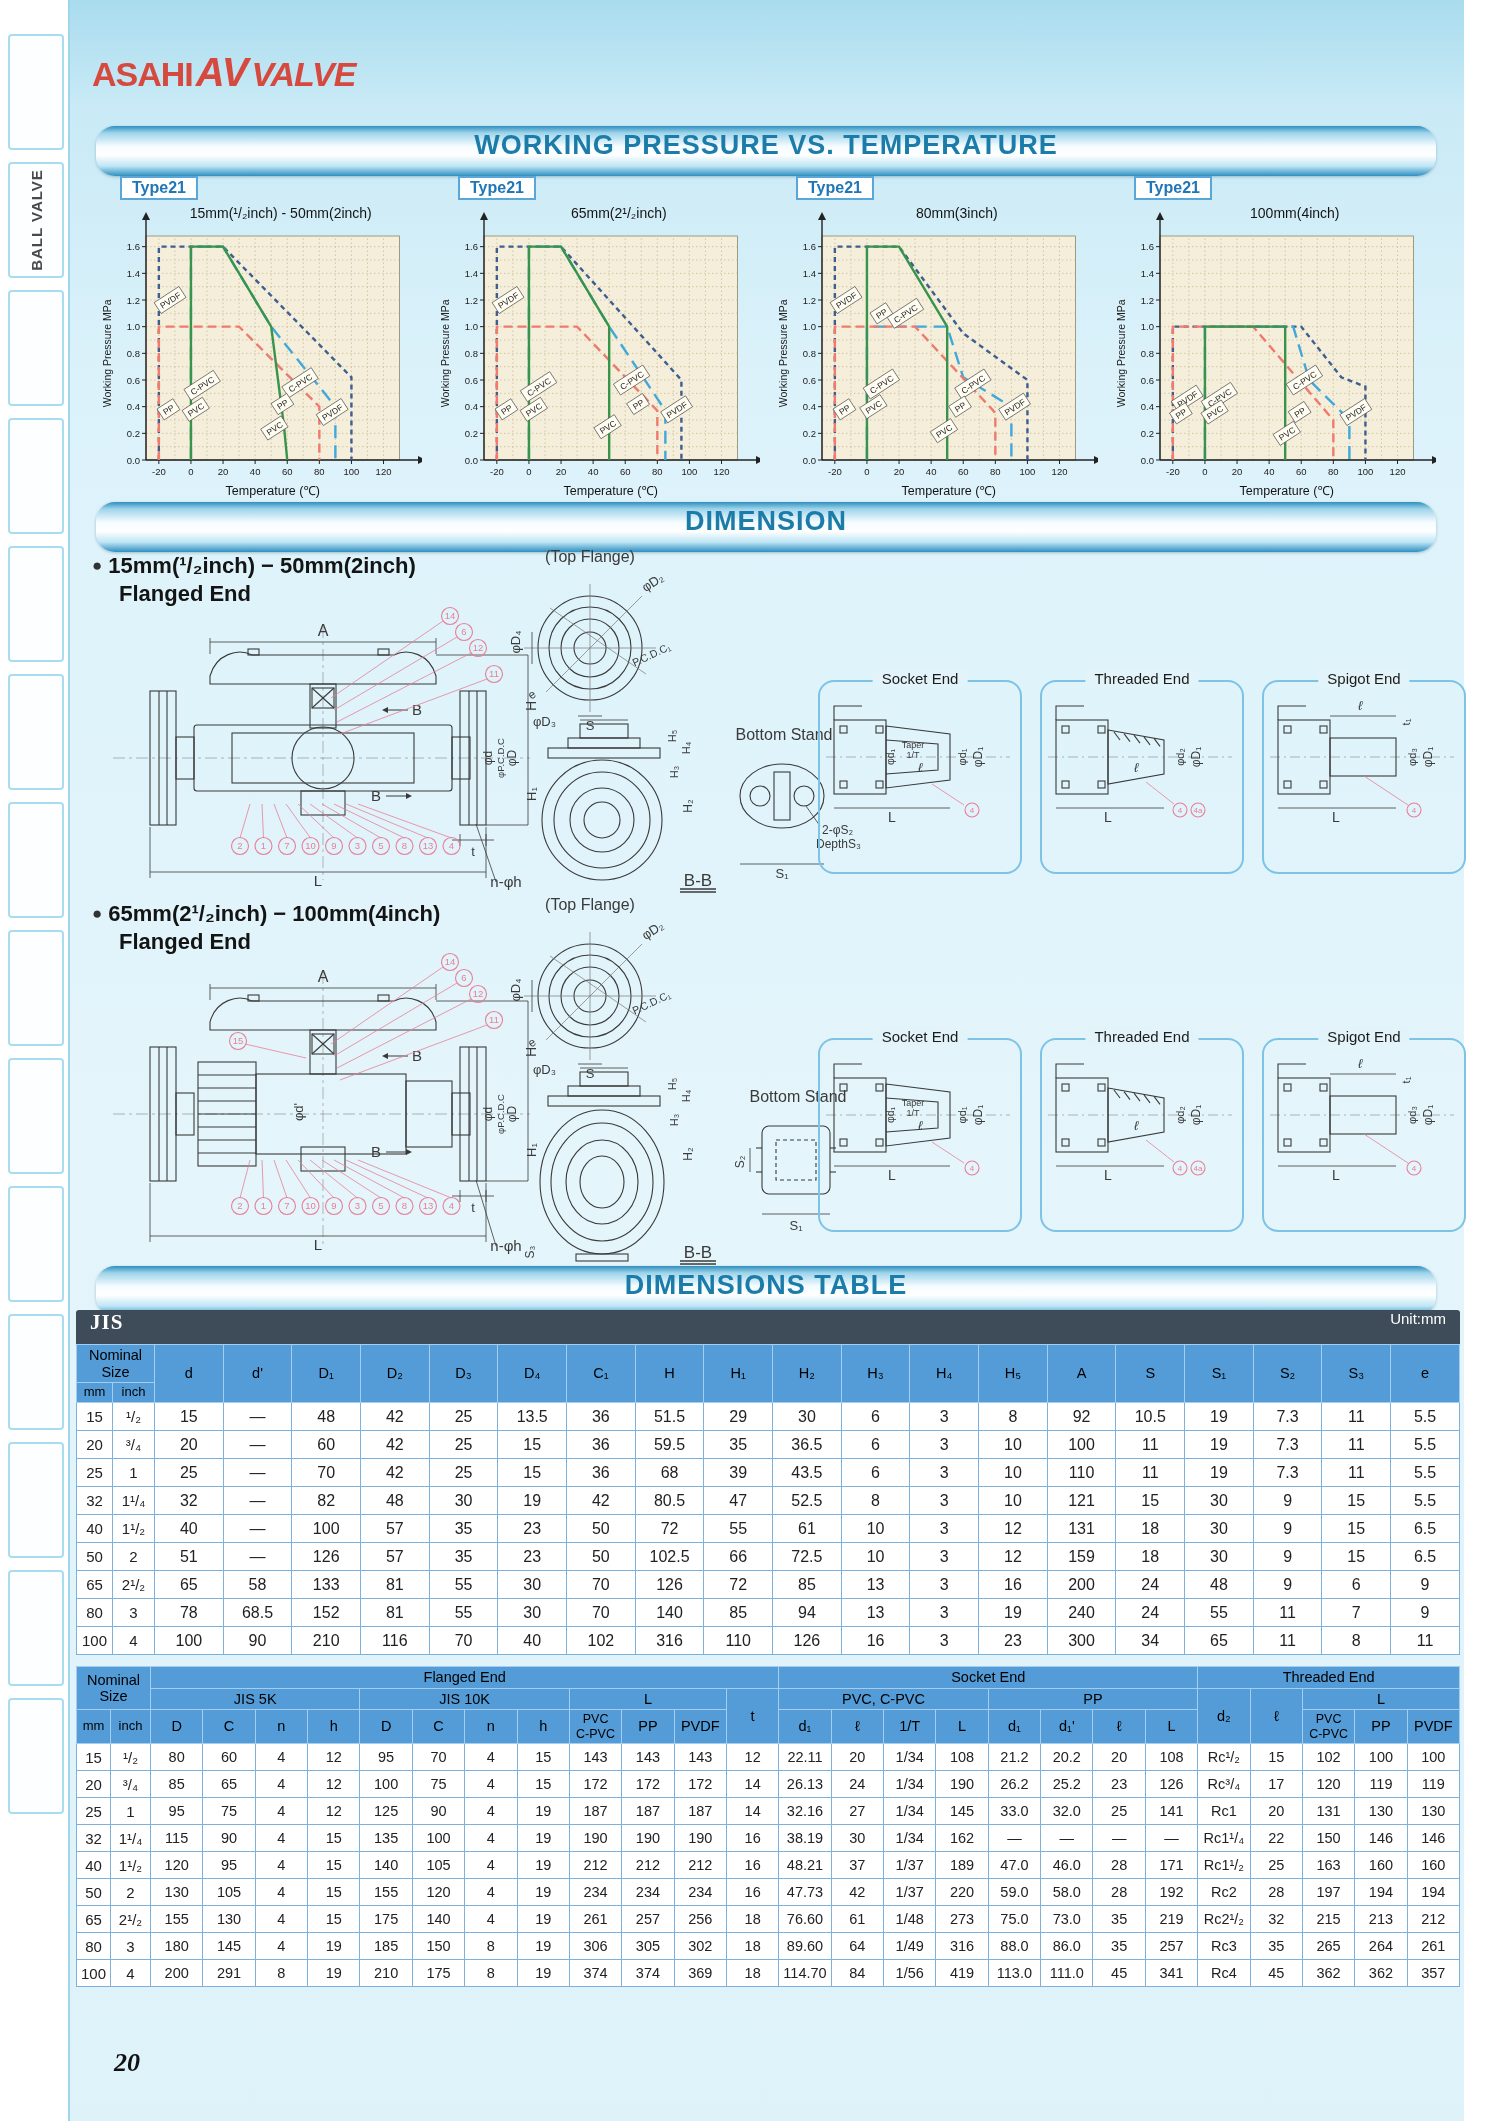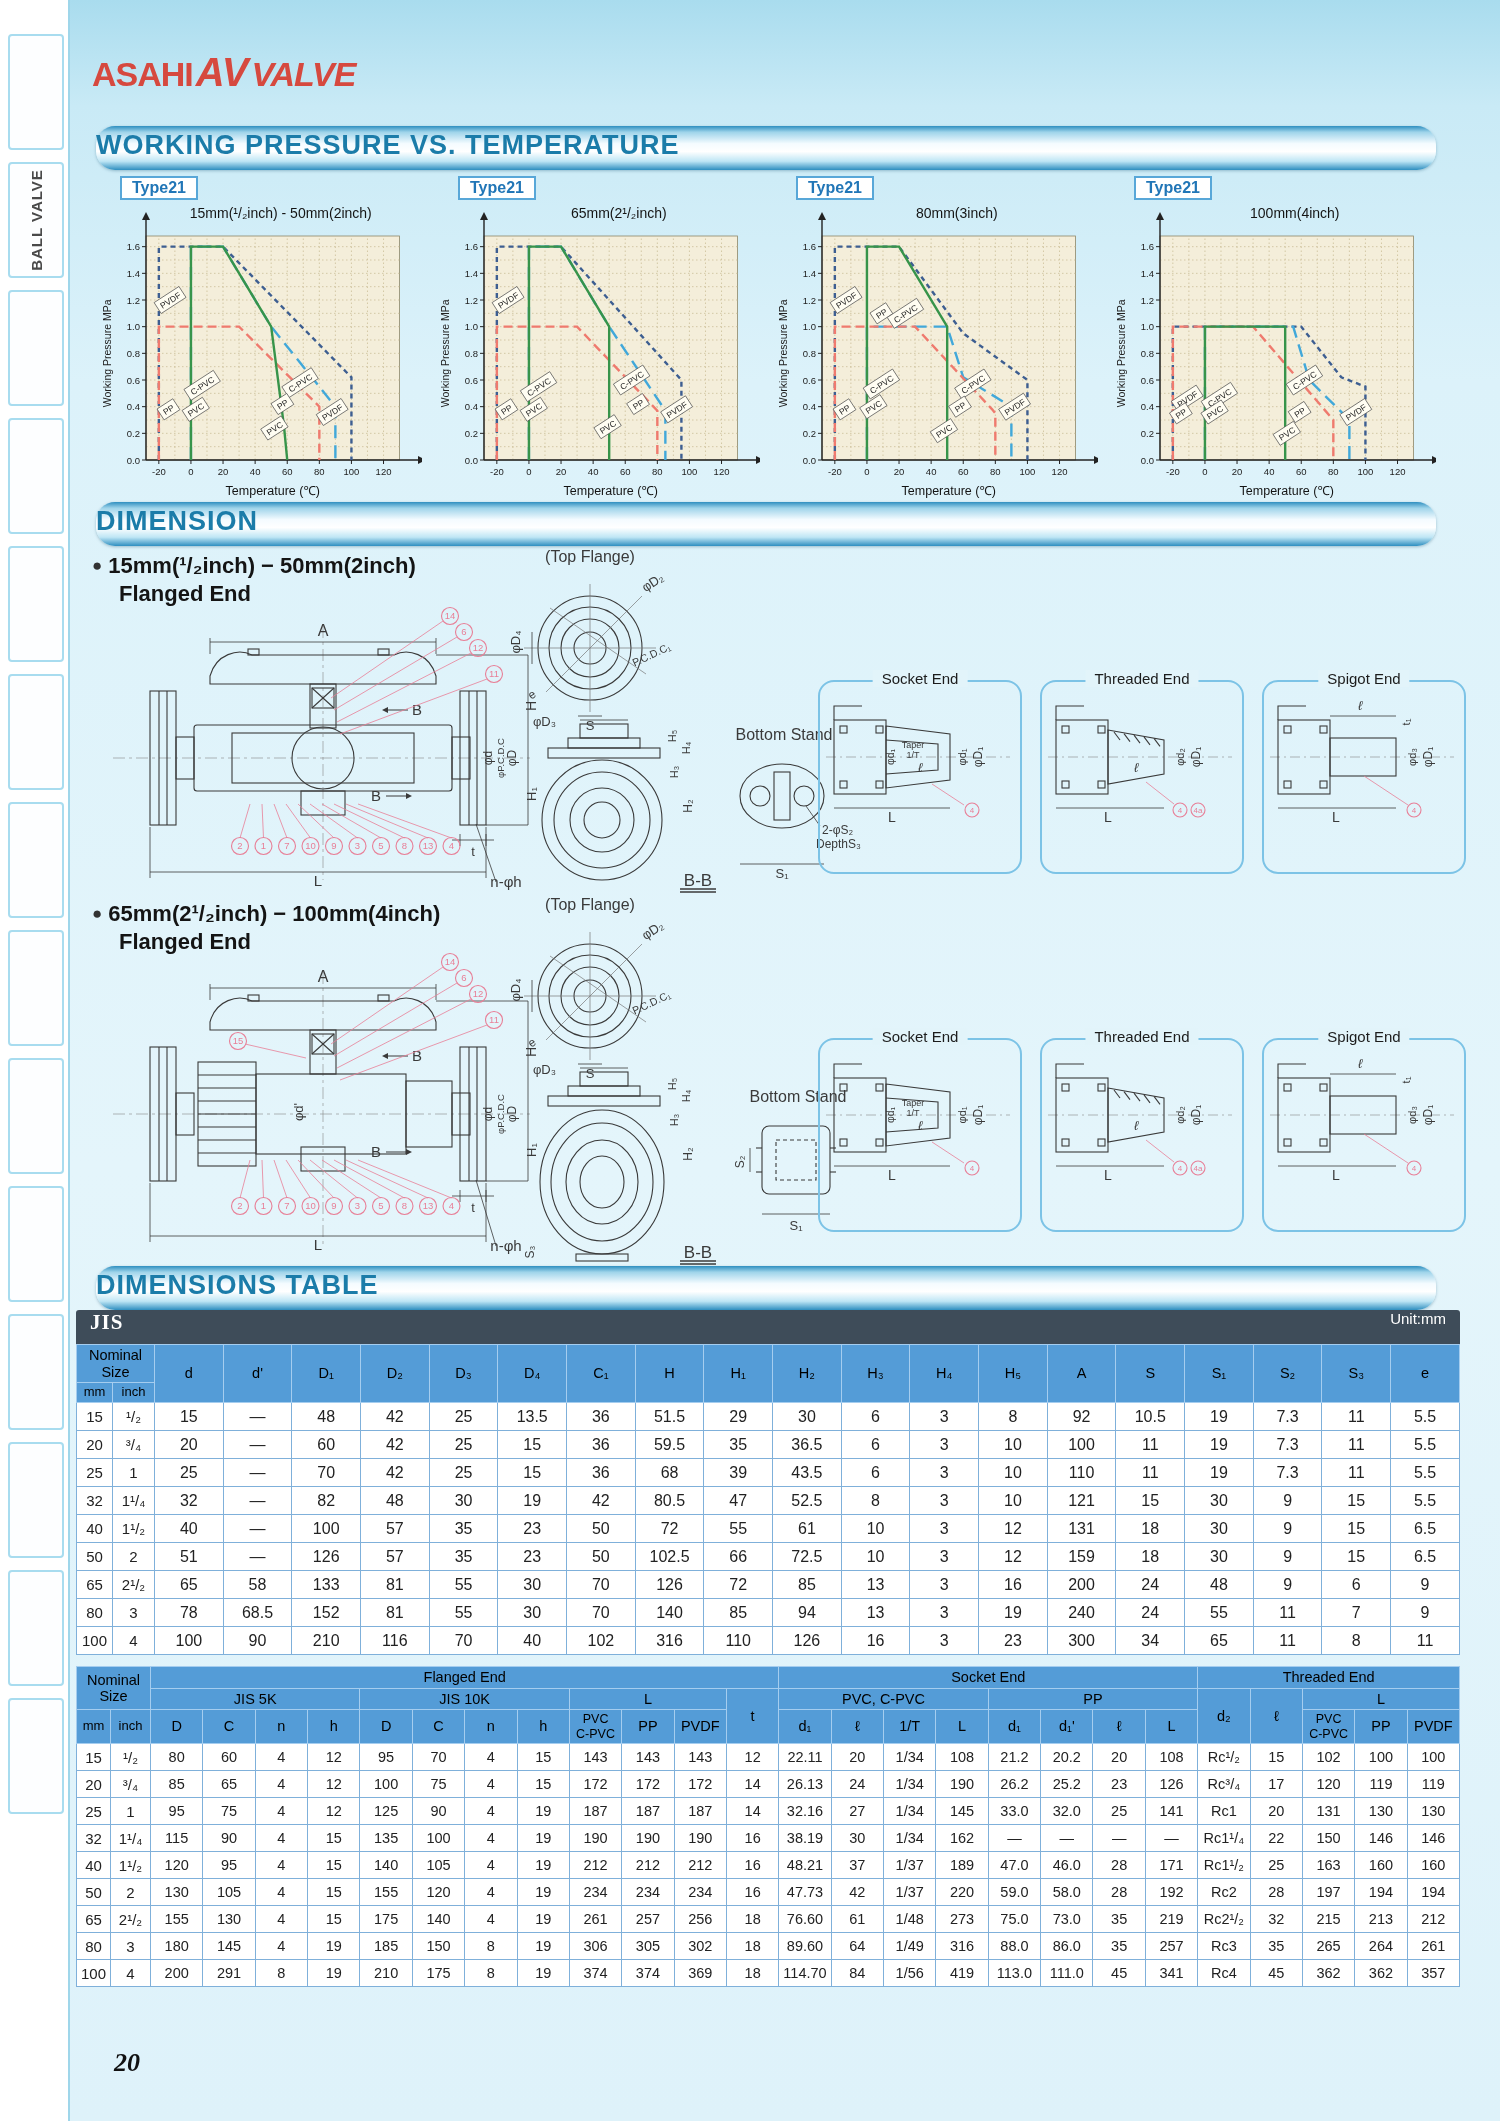--- a/index.html
+++ b/index.html
@@ -1,32 +1,32 @@
 <!DOCTYPE html>
 <html><head>
 <meta charset="utf-8">
 <style>
   html,body{margin:0;padding:0;}
   body{width:1500px;height:2121px;position:relative;font-family:"Liberation Sans",sans-serif;background:#ffffff;overflow:hidden;}
   .content{position:absolute;left:68px;top:0;width:1394px;height:2121px;
     background:linear-gradient(180deg,#a9dcee 0%,#c9eaf6 5%,#dcf2fa 18%,#e4f5fb 55%,#def2fa 100%);
-    border-left:2px solid #9fd6ea;padding-left:37px;}
+    border-left:2px solid #9fd6ea;}
   
   .tab{position:absolute;left:8px;width:52px;background:#fdfeff;border:2px solid #a8dcef;border-radius:4px;}
   .tab .vtext{position:absolute;left:50%;top:50%;transform:translate(-50%,-50%) rotate(180deg);
     writing-mode:vertical-rl;font-size:15px;font-weight:bold;color:#4a4a4a;letter-spacing:1px;white-space:nowrap;}
   
   .logo{position:absolute;left:22px;top:50px;white-space:nowrap;}
   .logo .l1{font-size:34px;font-weight:900;color:#d6493f;letter-spacing:-1px;}
   .logo .lav{font-size:40px;font-weight:900;font-style:italic;color:#d6493f;margin:0 3px;}
   .logo .l2{font-size:34px;font-weight:900;font-style:italic;color:#d6493f;letter-spacing:-1px;}
   
-  .banner{position:absolute;left:26px;width:1340px;height:44px;border-radius:19px;
+  .banner{position:absolute;left:26px;width:1340px;height:50px;border-radius:19px;
     background:linear-gradient(180deg,#2f8fc0 0%,#9fd4ea 14%,#f4fbff 40%,#ffffff 58%,#bfe6f5 80%,#2f8fc0 100%);
-    box-shadow:0 1px 3px rgba(30,90,120,.35);text-align:left;}
+    box-shadow:0 1px 3px rgba(30,90,120,.35);text-align:center;}
   .banner span{display:inline-block;line-height:38px;font-size:27px;font-weight:bold;color:#1b7ca9;letter-spacing:1px;}
   
   .chart-row{position:absolute;left:30px;top:176px;display:flex;gap:16px;}
   .chart-box{width:322px;position:relative;}
   .typetag{display:inline-block;margin:0 0 2px 20px;padding:0 10px;border:2px solid #58a7d8;background:#fff;
     color:#2176b7;font-weight:bold;font-size:16px;line-height:20px;}
   
   .dimrow{position:absolute;left:12px;width:1380px;}
   .dimhead{position:absolute;left:10px;top:4px;font-size:22px;font-weight:bold;color:#141414;line-height:1.25;}
   .dimhead .bullet{font-size:17px;vertical-align:2px;margin-right:6px;color:#333;}

